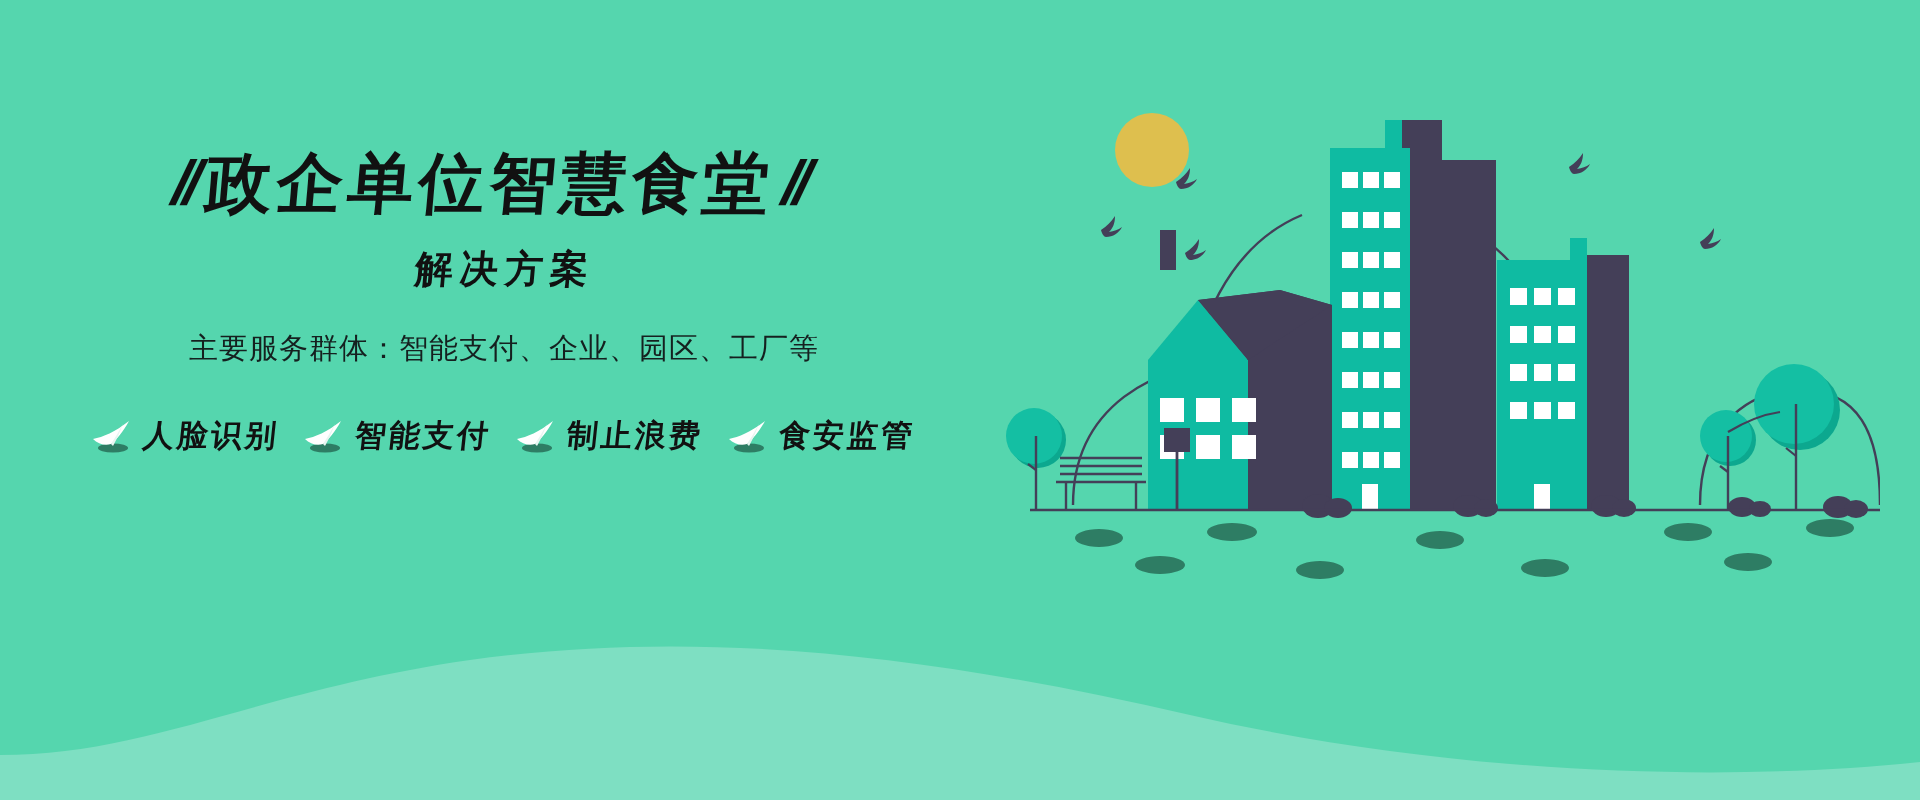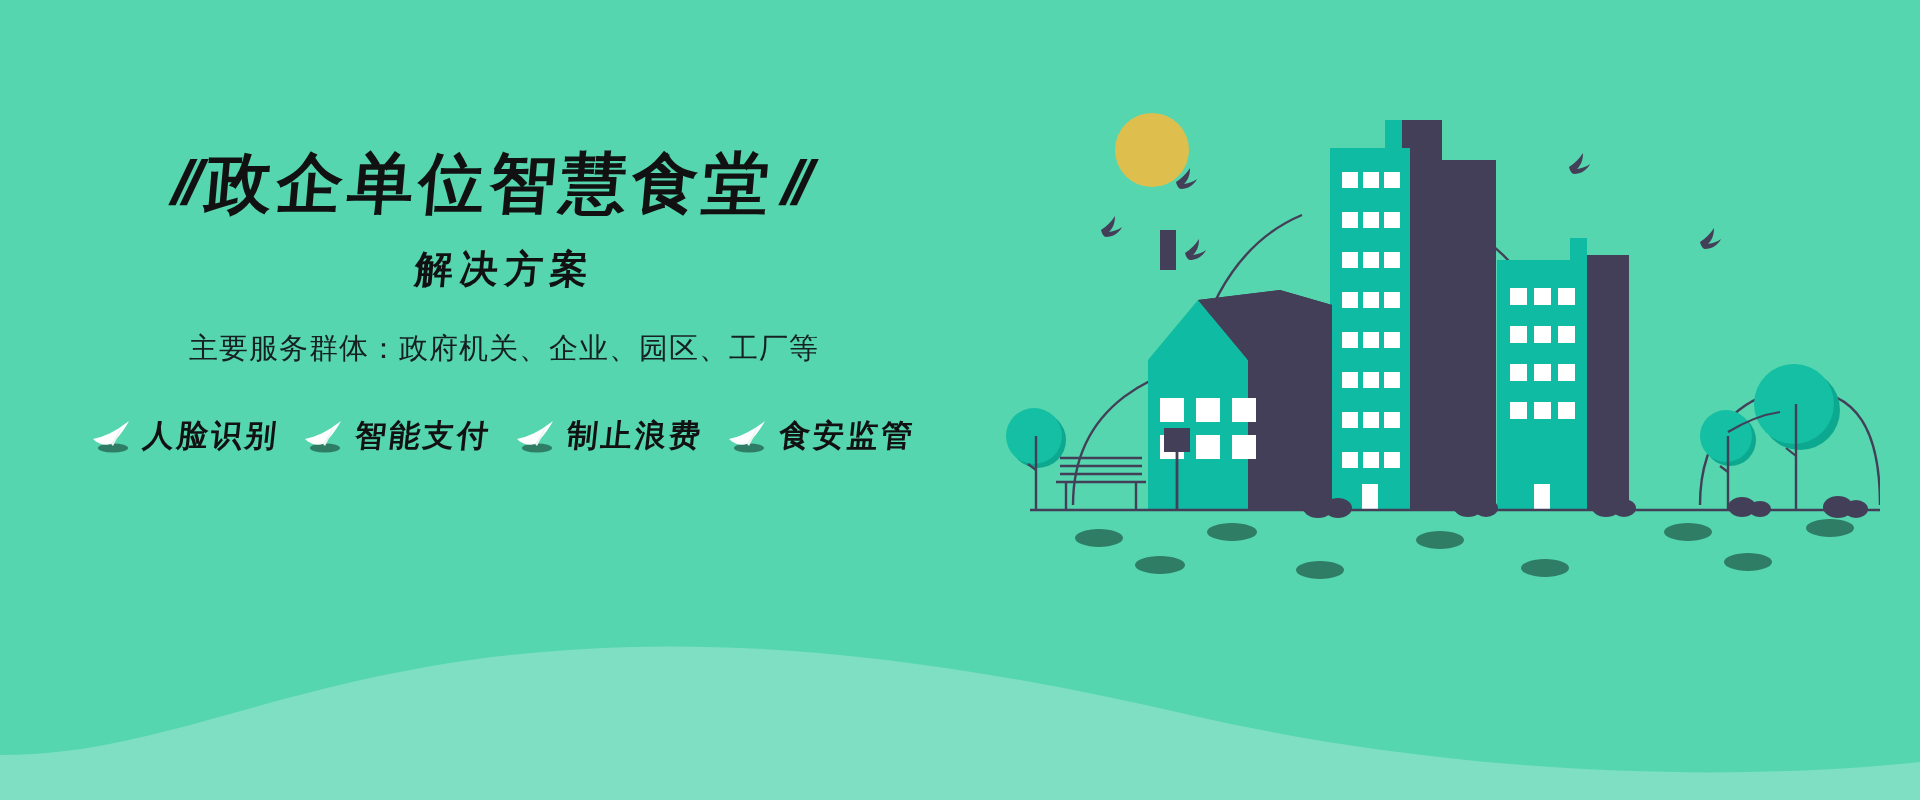--- a/index.html
+++ b/index.html
@@ -295,21 +295,21 @@
   <div class="text-block">
 
     <div class="title-row">
       <span class="slash">//</span>
       <span class="main-title">政企单位智慧食堂</span>
       <span class="slash">//</span>
     </div>
 
     <div class="sub-title">解决方案</div>
 
-    <div class="service-line">主要服务群体：政府机关、企业、园区、工厂等</div>
+    <div class="service-line">主要服务群体：智能支付、企业、园区、工厂等</div>
 
     <div class="tags-row">
 
       <div class="tag">
         <svg class="tag-icon" viewBox="0 0 48 34">
           <ellipse cx="24" cy="29" rx="15" ry="4.5" fill="#2E7D64"></ellipse>
           <path d="M4,20 C14,18 26,13 40,2 C34,13 28,20 22,25 C16,27 9,25 4,20 Z" fill="#FFFFFF"></path>
           <path d="M22,25 C26,19 30,12 34,5 C30,15 27,22 24,27 Z" fill="#E8F5F1"></path>
         </svg>
         <span class="tag-label">人脸识别</span>

